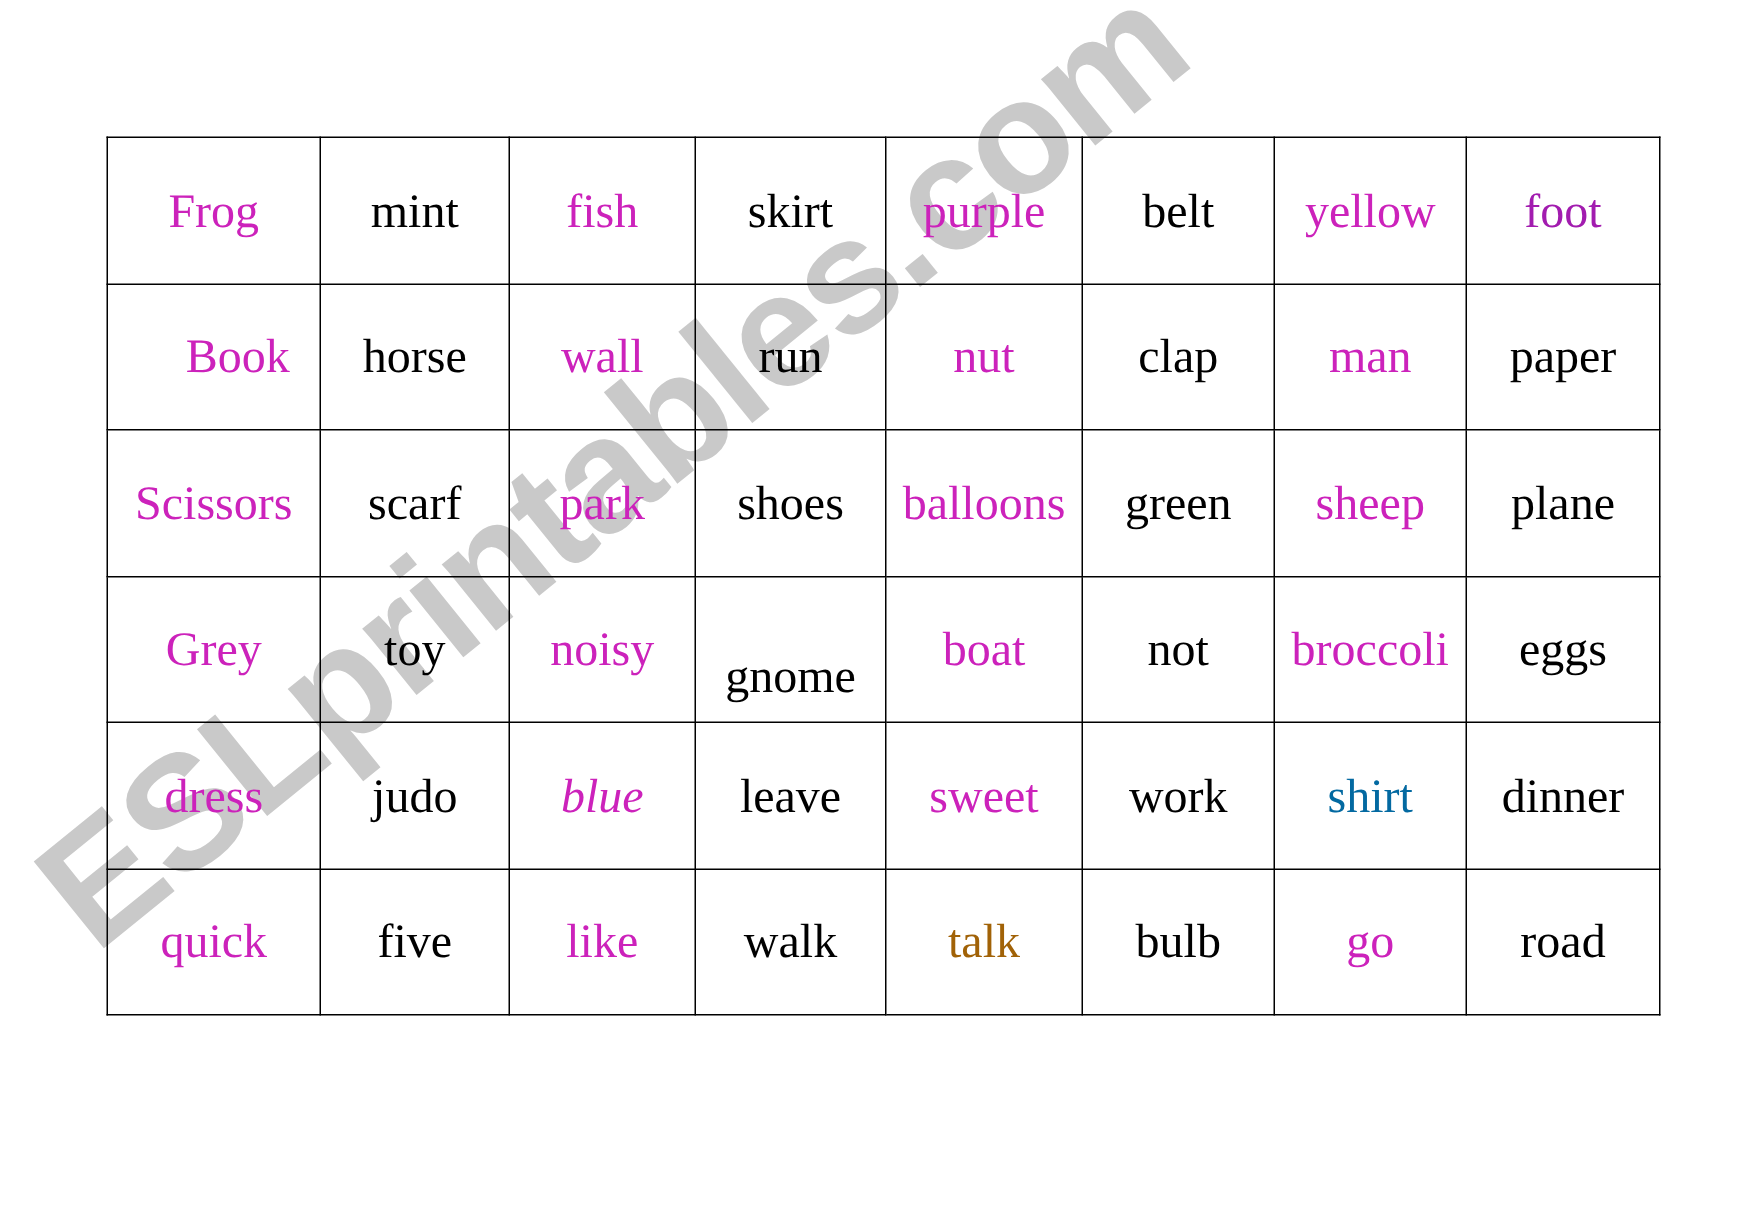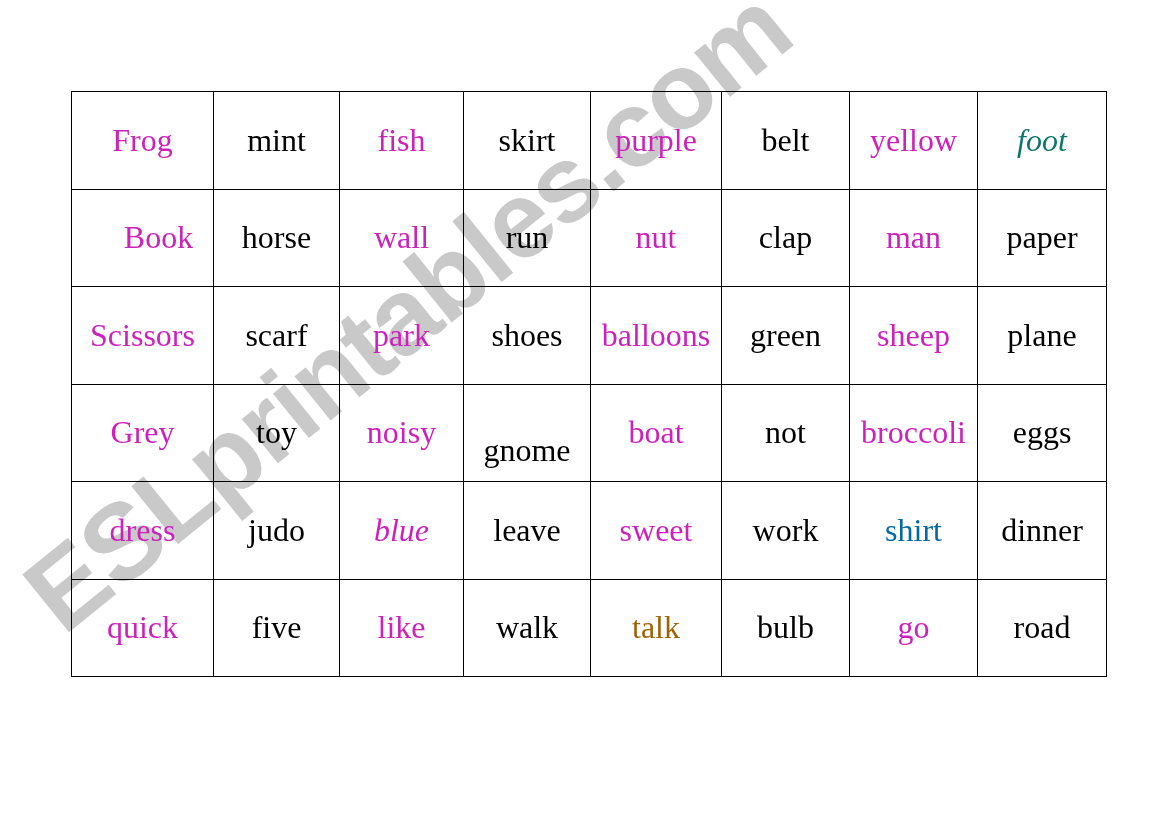--- a/index.html
+++ b/index.html
@@ -96,21 +96,21 @@
   <table id="word-grid">
     <tbody>
         <tr>
           <td class="c0" style="border-color: rgb(0, 0, 0);"><span class="word magenta" style="color: rgb(204, 34, 187);">Frog</span></td>
           <td class="c1" style="border-color: rgb(0, 0, 0);"><span class="word black" style="color: rgb(0, 0, 0);">mint</span></td>
           <td class="c2" style="border-color: rgb(0, 0, 0);"><span class="word magenta" style="color: rgb(204, 34, 187);">fish</span></td>
           <td class="c3" style="border-color: rgb(0, 0, 0);"><span class="word black" style="color: rgb(0, 0, 0);">skirt</span></td>
           <td class="c4" style="border-color: rgb(0, 0, 0);"><span class="word magenta" style="color: rgb(204, 34, 187);">purple</span></td>
           <td class="c5" style="border-color: rgb(0, 0, 0);"><span class="word black" style="color: rgb(0, 0, 0);">belt</span></td>
           <td class="c6" style="border-color: rgb(0, 0, 0);"><span class="word magenta" style="color: rgb(204, 34, 187);">yellow</span></td>
-          <td class="c7" style="border-color: rgb(0, 0, 0);"><span class="word black" style="color: #0f766e; font-style: italic;">foot</span></td>
+          <td class="c7" style="border-color: rgb(0, 0, 0);"><span class="word black" style="color: #a21caf;">foot</span></td>
         </tr>
         <tr>
           <td class="c0" style="border-color: rgb(0, 0, 0);"><span class="word magenta" style="color: rgb(204, 34, 187); margin-left: 32px;">Book</span></td>
           <td class="c1" style="border-color: rgb(0, 0, 0);"><span class="word black" style="color: rgb(0, 0, 0);">horse</span></td>
           <td class="c2" style="border-color: rgb(0, 0, 0);"><span class="word magenta" style="color: rgb(204, 34, 187);">wall</span></td>
           <td class="c3" style="border-color: rgb(0, 0, 0);"><span class="word black" style="color: rgb(0, 0, 0);">run</span></td>
           <td class="c4" style="border-color: rgb(0, 0, 0); text-align: center;"><span class="word magenta" style="color: rgb(204, 34, 187);">nut</span></td>
           <td class="c5" style="border-color: rgb(0, 0, 0);"><span class="word black" style="color: rgb(0, 0, 0);">clap</span></td>
           <td class="c6" style="border-color: rgb(0, 0, 0);"><span class="word magenta" style="color: rgb(204, 34, 187);">man</span></td>
           <td class="c7" style="border-color: rgb(0, 0, 0);"><span class="word black" style="color: rgb(0, 0, 0);">paper</span></td>

